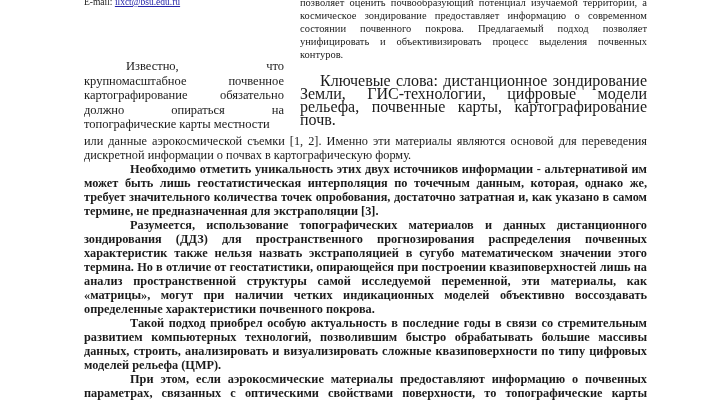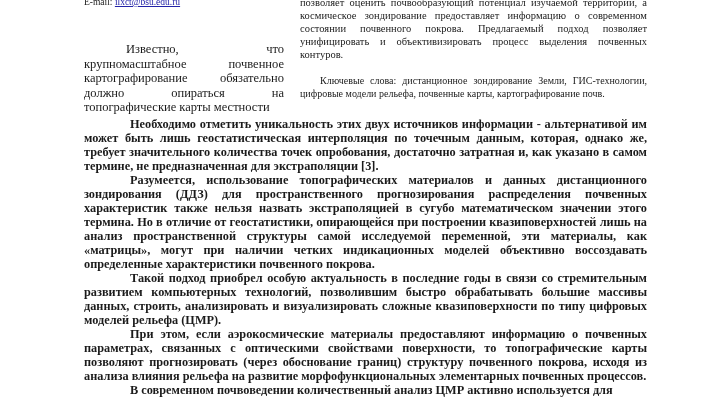--- a/index.html
+++ b/index.html
@@ -28,35 +28,35 @@
     font-size: 9.5px;
     line-height: 12px;
     white-space: nowrap;
     color: #1b1b1b;
   }
   .email-link {
     color: #2323a8;
     text-decoration: underline;
   }
   .intro-para {
-    margin: 34px 0 0 0;
+    margin: 51px 0 0 0;
     font-size: 12.5px;
     line-height: 14.5px;
     text-align: justify;
     text-indent: 42px;
   }
   .abstract-para {
     margin: 0;
     font-size: 10.5px;
     line-height: 13px;
     text-align: justify;
   }
   .keywords-para {
     margin: 13px 0 0 0;
-    font-size: 10px;
+    font-size: 16px;
     line-height: 13px;
     text-align: justify;
     text-indent: 20px;
   }
   
   .body-text { margin-top: 2px; }
   .body-text p {
     margin: 0;
     font-size: 12.3px;
     line-height: 14px;
@@ -81,20 +81,21 @@
       </div>
 
       <div class="right-col">
         <p class="abstract-para">позволяет оценить почвообразующий потенциал изучаемой территории, а космическое зондирование предоставляет информацию о современном состоянии почвенного покрова. Предлагаемый подход позволяет унифицировать и объективизировать процесс выделения почвенных контуров.</p>
         <p class="keywords-para"><span>Ключевые слова:</span><span> дистанционное зондирование Земли, ГИС-технологии, цифровые модели рельефа, почвенные карты, картографирование почв.</span></p>
       </div>
 
     </div>
 
     <div class="body-text">
+      <p>или данные аэрокосмической съемки [1, 2]. Именно эти материалы являются основой для переведения дискретной информации о почвах в картографическую форму.</p>
       <p class="indent">Необходимо отметить уникальность этих двух источников информации - альтернативой им может быть лишь геостатистическая интерполяция по точечным данным, которая, однако же, требует значительного количества точек опробования, достаточно затратная и, как указано в самом термине, не предназначенная для экстраполяции [3].</p>
       <p class="indent">Разумеется, использование топографических материалов и данных дистанционного зондирования (ДДЗ) для пространственного прогнозирования распределения почвенных характеристик также нельзя назвать экстраполяцией в сугубо математическом значении этого термина. Но в отличие от геостатистики, опирающейся при построении квазиповерхностей лишь на анализ пространственной структуры самой исследуемой переменной, эти материалы, как «матрицы», могут при наличии четких индикационных моделей объективно воссоздавать определенные характеристики почвенного покрова.</p>
       <p class="indent">Такой подход приобрел особую актуальность в последние годы в связи со стремительным развитием компьютерных технологий, позволившим быстро обрабатывать большие массивы данных, строить, анализировать и визуализировать сложные квазиповерхности по типу цифровых моделей рельефа (ЦМР).</p>
       <p class="indent">При этом, если аэрокосмические материалы предоставляют информацию о почвенных параметрах, связанных с оптическими свойствами поверхности, то топографические карты позволяют прогнозировать (через обоснование границ) структуру почвенного покрова, исходя из анализа влияния рельефа на развитие морфофункциональных элементарных почвенных процессов.</p>
       <p class="indent">В современном почвоведении количественный анализ ЦМР активно используется для</p>
     </div>
 
   </div>
 </div>
 

